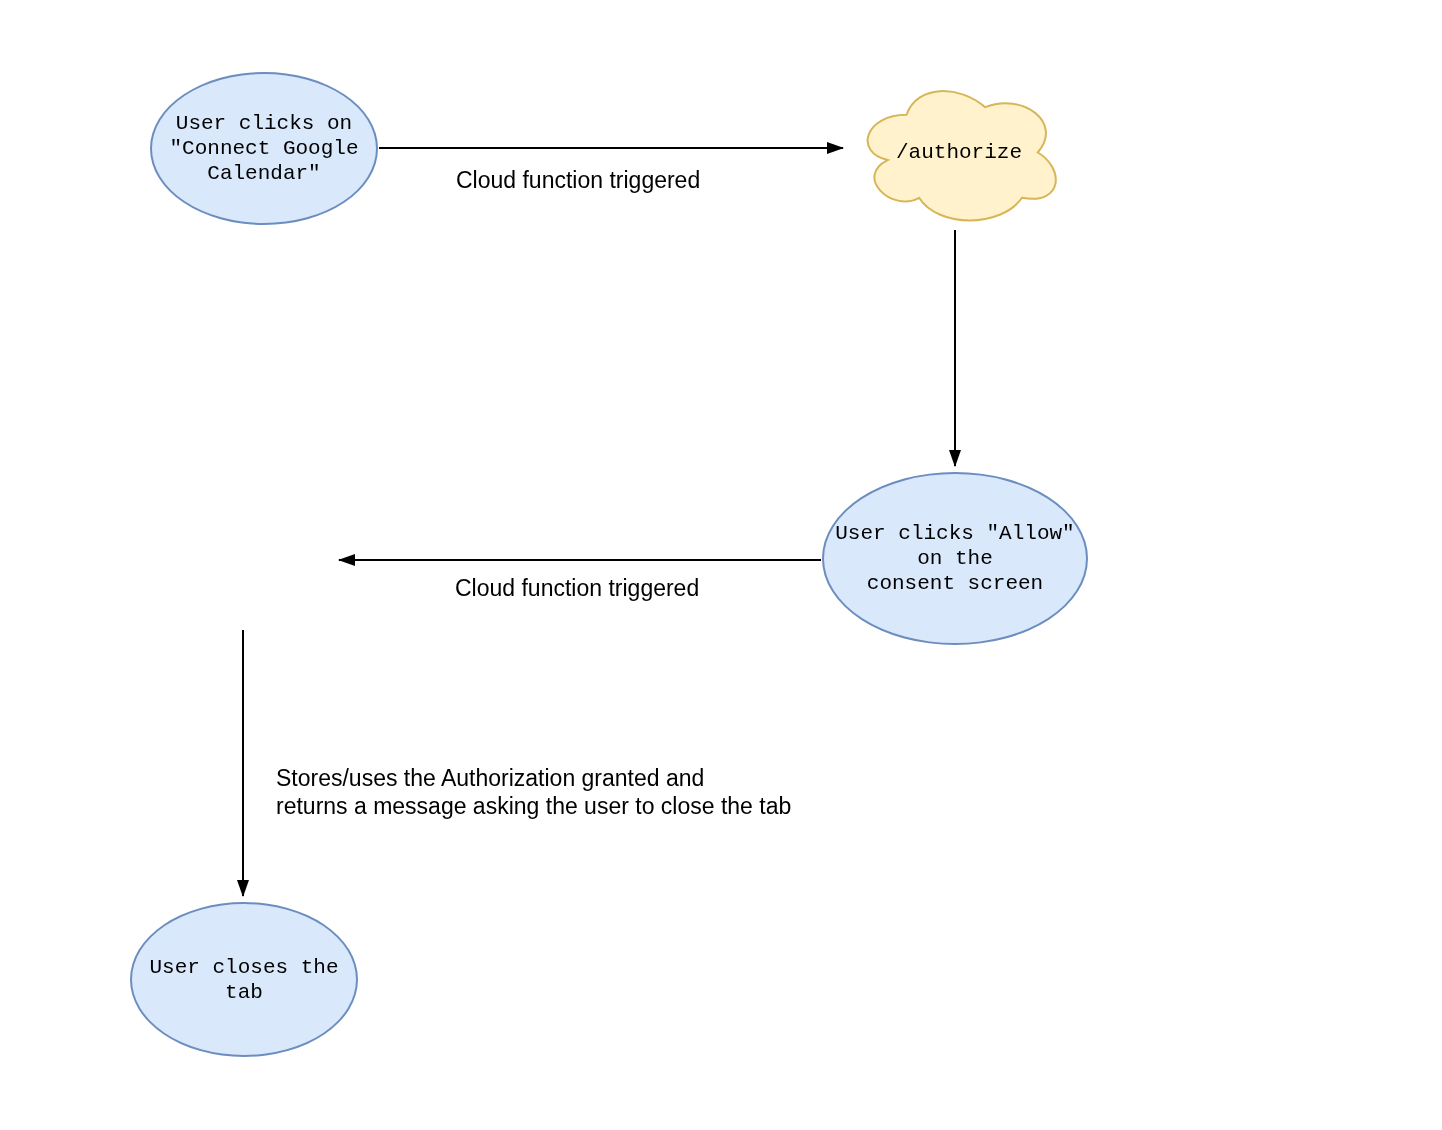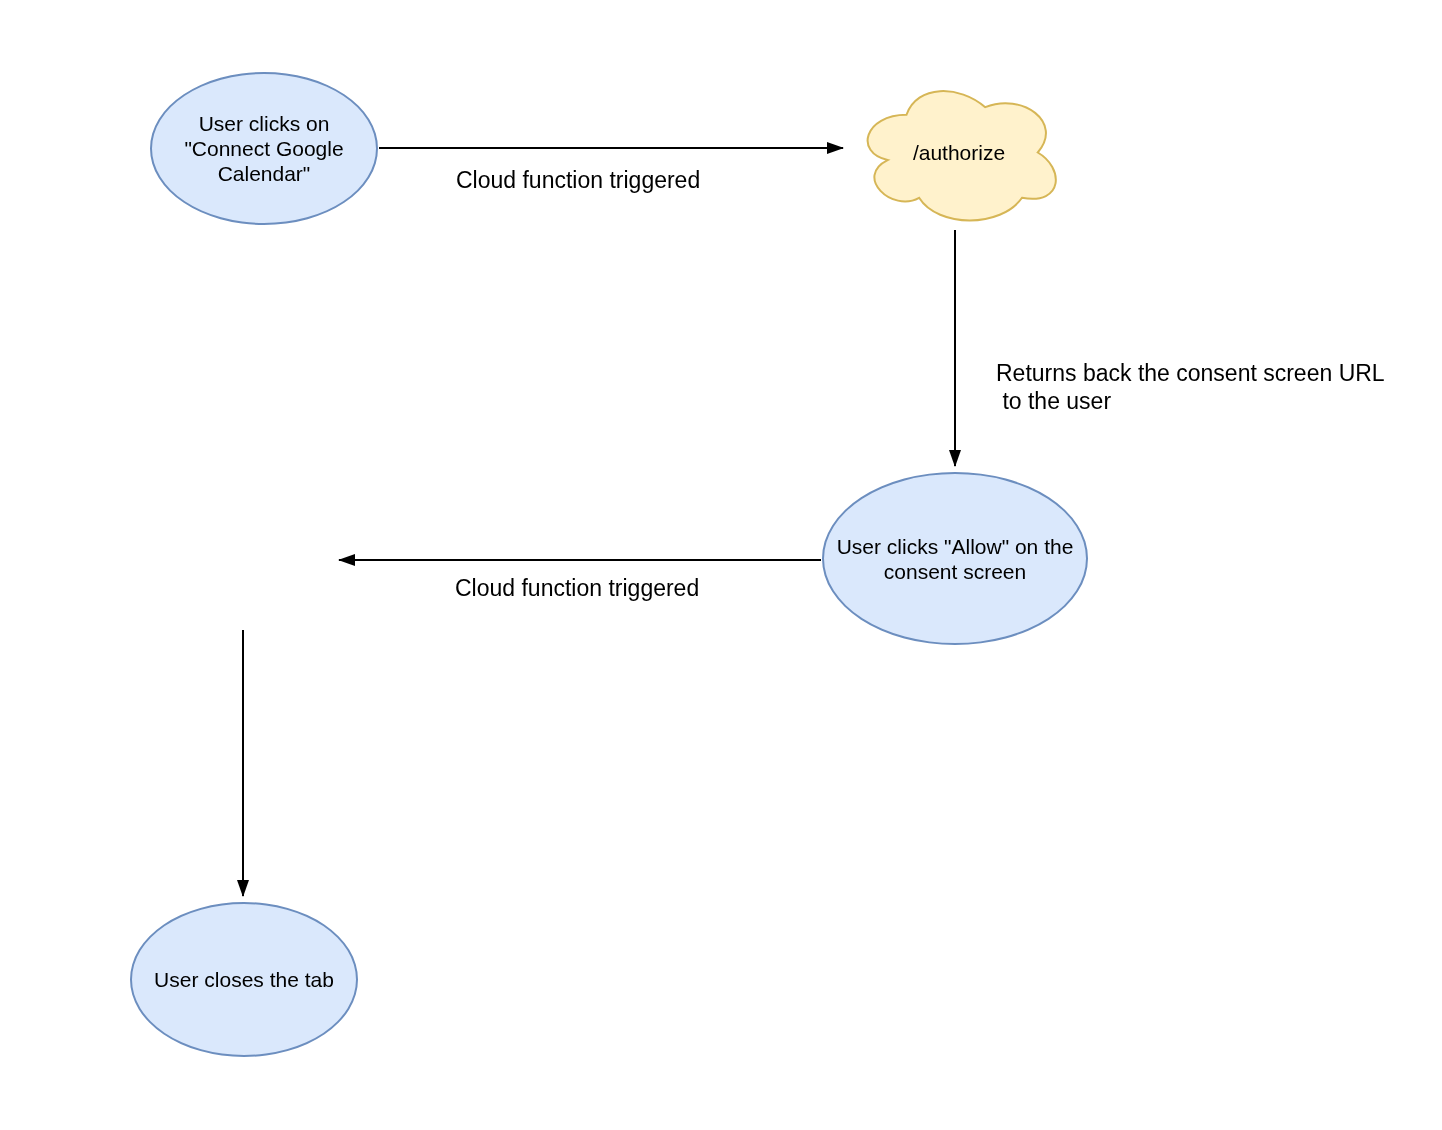--- a/index.html
+++ b/index.html
@@ -24,20 +24,21 @@
     pointer-events: none;
   }
   .node {
     position: absolute;
     display: flex;
     align-items: center;
     justify-content: center;
     text-align: center;
     font-size: 21px;
     line-height: 25px;
+    font-family: Liberation Mono, monospace;
   }
   .node .label {
     white-space: pre-line;
     position: relative;
     z-index: 2;
   }
   .ellipse {
     border-radius: 50%;
     background: var(--ellipse-fill, #dae8fc);
     border: 2px solid var(--ellipse-stroke, #6c8ebf);
@@ -110,19 +111,19 @@
 consent screen</span>
   </div>
 
 
   <div id="node-close" class="node ellipse">
     <span class="label">User closes the tab</span>
   </div>
 
   <div id="label-to-authorize" class="edge-label">Cloud function triggered</div>
 
-  <div id="label-to-consent" class="edge-label">Returns back the consent screen URL
- to the user</div>
 
   <div id="label-to-token" class="edge-label">Cloud function triggered</div>
 
+  <div id="label-to-close" class="edge-label">Stores/uses the Authorization granted and
+returns a message asking the user to close the tab</div>
 
 </div>
 
 </body></html>

